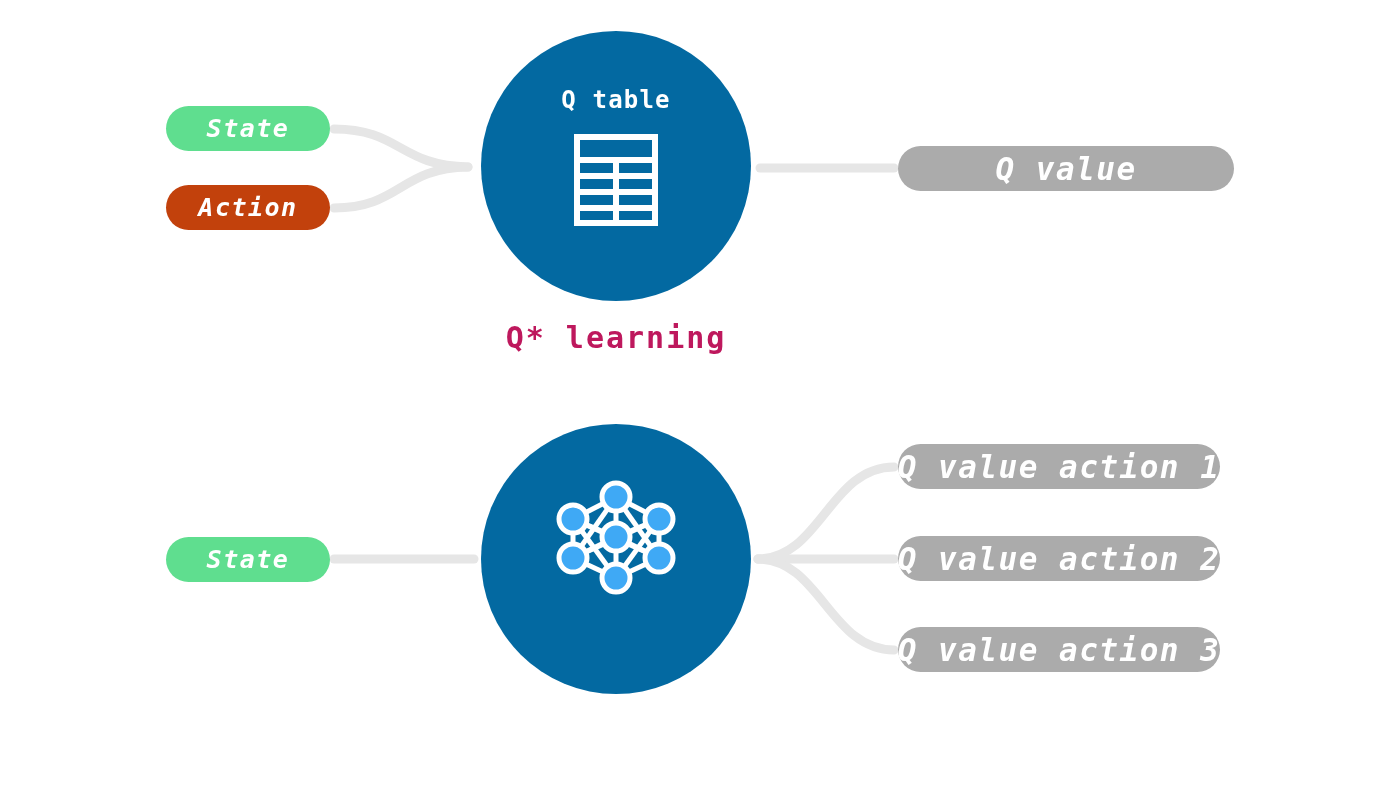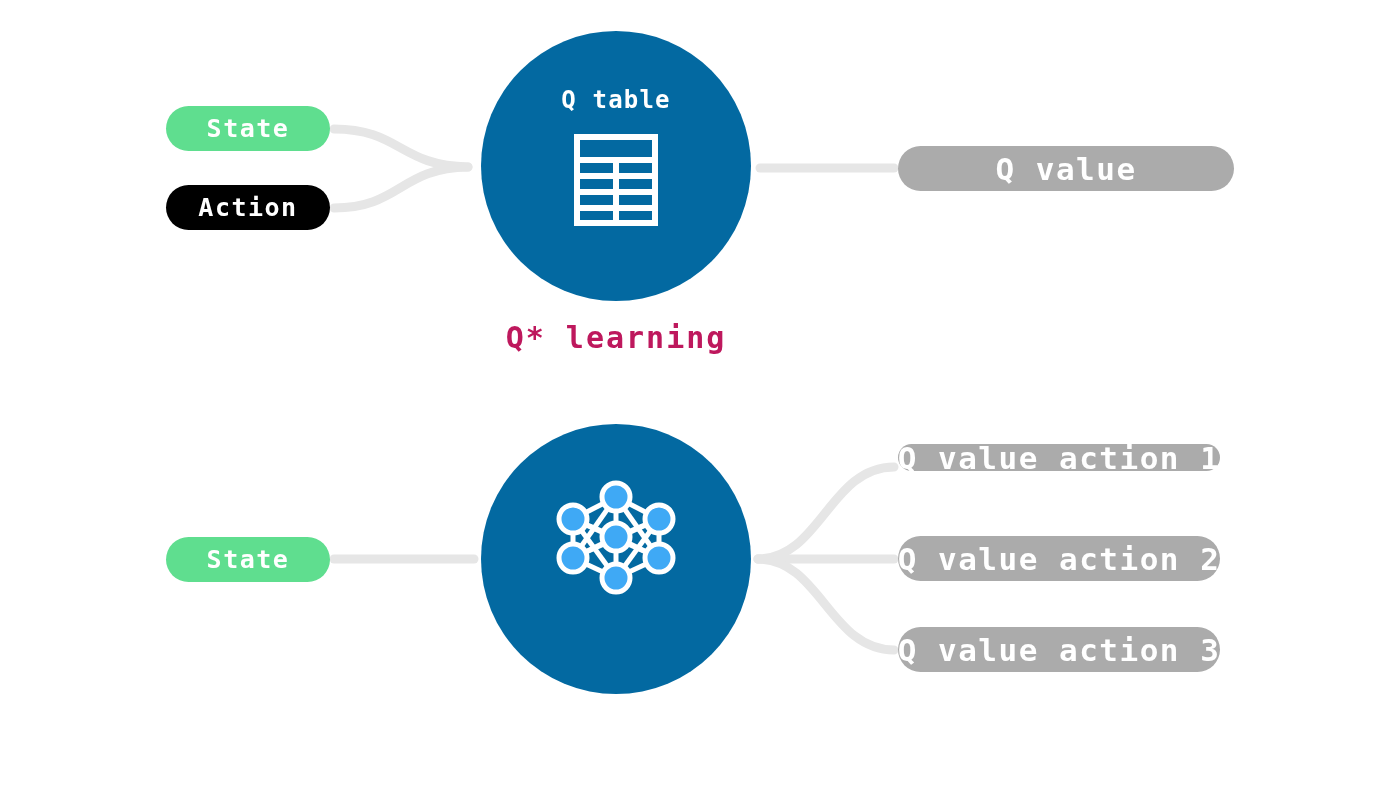--- a/index.html
+++ b/index.html
@@ -38,36 +38,37 @@
     display: flex;
     align-items: center;
     justify-content: center;
     border-radius: 999px;
     color: #ffffff;
     font-family: "DejaVu Sans Mono", "Liberation Mono", monospace;
     font-weight: bold;
     letter-spacing: 1.5px;
     white-space: nowrap;
     box-sizing: border-box;
+    font-style: italic;
   }
 
   .pill-state-top {
     left: 166px;
     top: 106px;
     width: 164px;
     height: 45px;
     background: #5FDE8F;
     font-size: 25px;
   }
   .pill-action {
     left: 166px;
     top: 185px;
     width: 164px;
     height: 45px;
-    background: #000000;
+    background: #c2410c;
     font-size: 25px;
   }
   .pill-state-bottom {
     left: 166px;
     top: 537px;
     width: 164px;
     height: 45px;
     background: #5FDE8F;
     font-size: 25px;
   }
@@ -79,21 +80,21 @@
   .pill-qvalue {
     left: 898px;
     top: 146px;
     width: 336px;
     height: 45px;
   }
   .pill-action1 {
     left: 898px;
     top: 444px;
     width: 322px;
-    height: 27px;
+    height: 45px;
   }
   .pill-action2 {
     left: 898px;
     top: 536px;
     width: 322px;
     height: 45px;
   }
   .pill-action3 {
     left: 898px;
     top: 627px;

